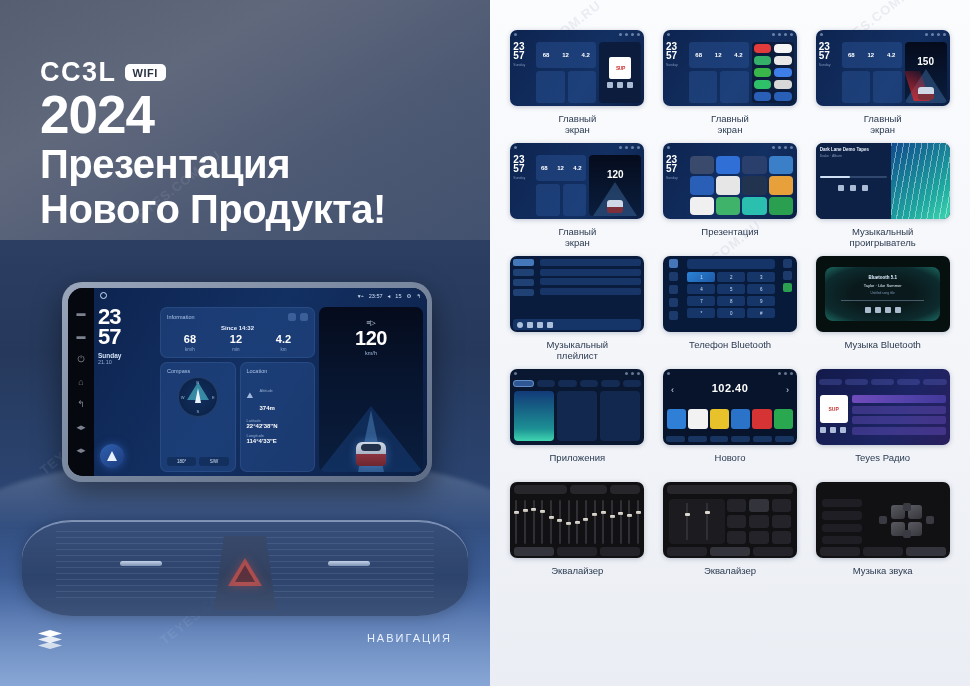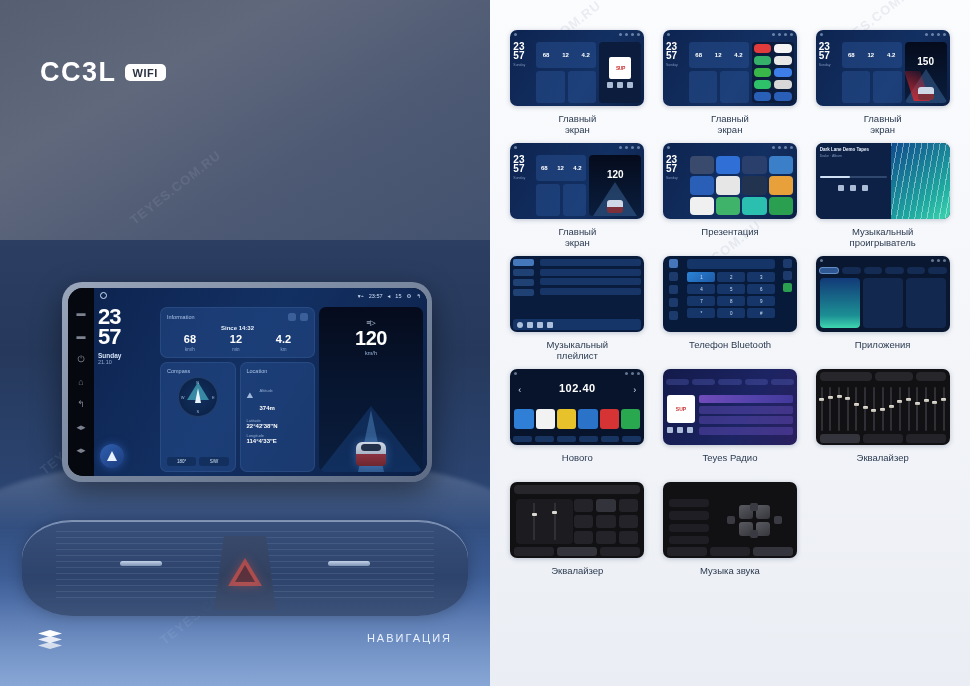--- a/index.html
+++ b/index.html
@@ -321,20 +321,25 @@
 
     <div class="wm wm-l" style="left:120px;top:180px;">TEYES.COM.RU</div>
     <div class="wm wm-l" style="left:30px;top:430px;">TEYES.COM.RU</div>
     <div class="wm wm-l" style="left:150px;top:600px;">TEYES.COM.RU</div>
 
     <div class="logo">
       <span class="logo-txt">CC3L</span>
       <span class="logo-badge">WIFI</span>
     </div>
 
+    <div class="headline">
+      <div class="h-year">2024</div>
+      <div class="h-l1">Презентация</div>
+      <div class="h-l2">Нового Продукта!</div>
+    </div>
 
     <div class="unit">
       <div class="unit-inner">
         <div class="side-rail">
           <div class="rail-ic">▬</div>
           <div class="rail-ic">▬</div>
           <div class="rail-ic">⏻</div>
           <div class="rail-ic">⌂</div>
           <div class="rail-ic">↰</div>
           <div class="rail-ic">◂▸</div>
@@ -746,20 +751,37 @@
           </div>
           <div class="dl-side">
             <span class="dl-n"></span>
             <span class="dl-n"></span>
             <span class="dl-n" style="background:#2a9f4f;"></span>
           </div>
         </div>
         <div class="cap">Телефон Bluetooth</div>
       </div>
 
+      <div class="cell">
+        <div class="thumb bt-thumb">
+          <div class="bt-box">
+            <div class="bt-h">Bluetooth 5.1</div>
+            <div class="bt-t">Taylor · Like Summer</div>
+            <div class="bt-s">Untitled song title</div>
+            <div class="bt-line"></div>
+            <div class="mini-ctrls" style="margin-top:3px;">
+              <span class="mc"></span>
+              <span class="mc"></span>
+              <span class="mc"></span>
+              <span class="mc"></span>
+            </div>
+          </div>
+        </div>
+        <div class="cap">Музыка Bluetooth</div>
+      </div>
 
       <div class="cell">
         <div class="thumb set-thumb">
           <div class="t-bar">
               <span class="t-dot"></span>
             <span class="t-dots-r">
                 <span class="t-dot"></span>
                 <span class="t-dot"></span>
                 <span class="t-dot"></span>
               </span>

